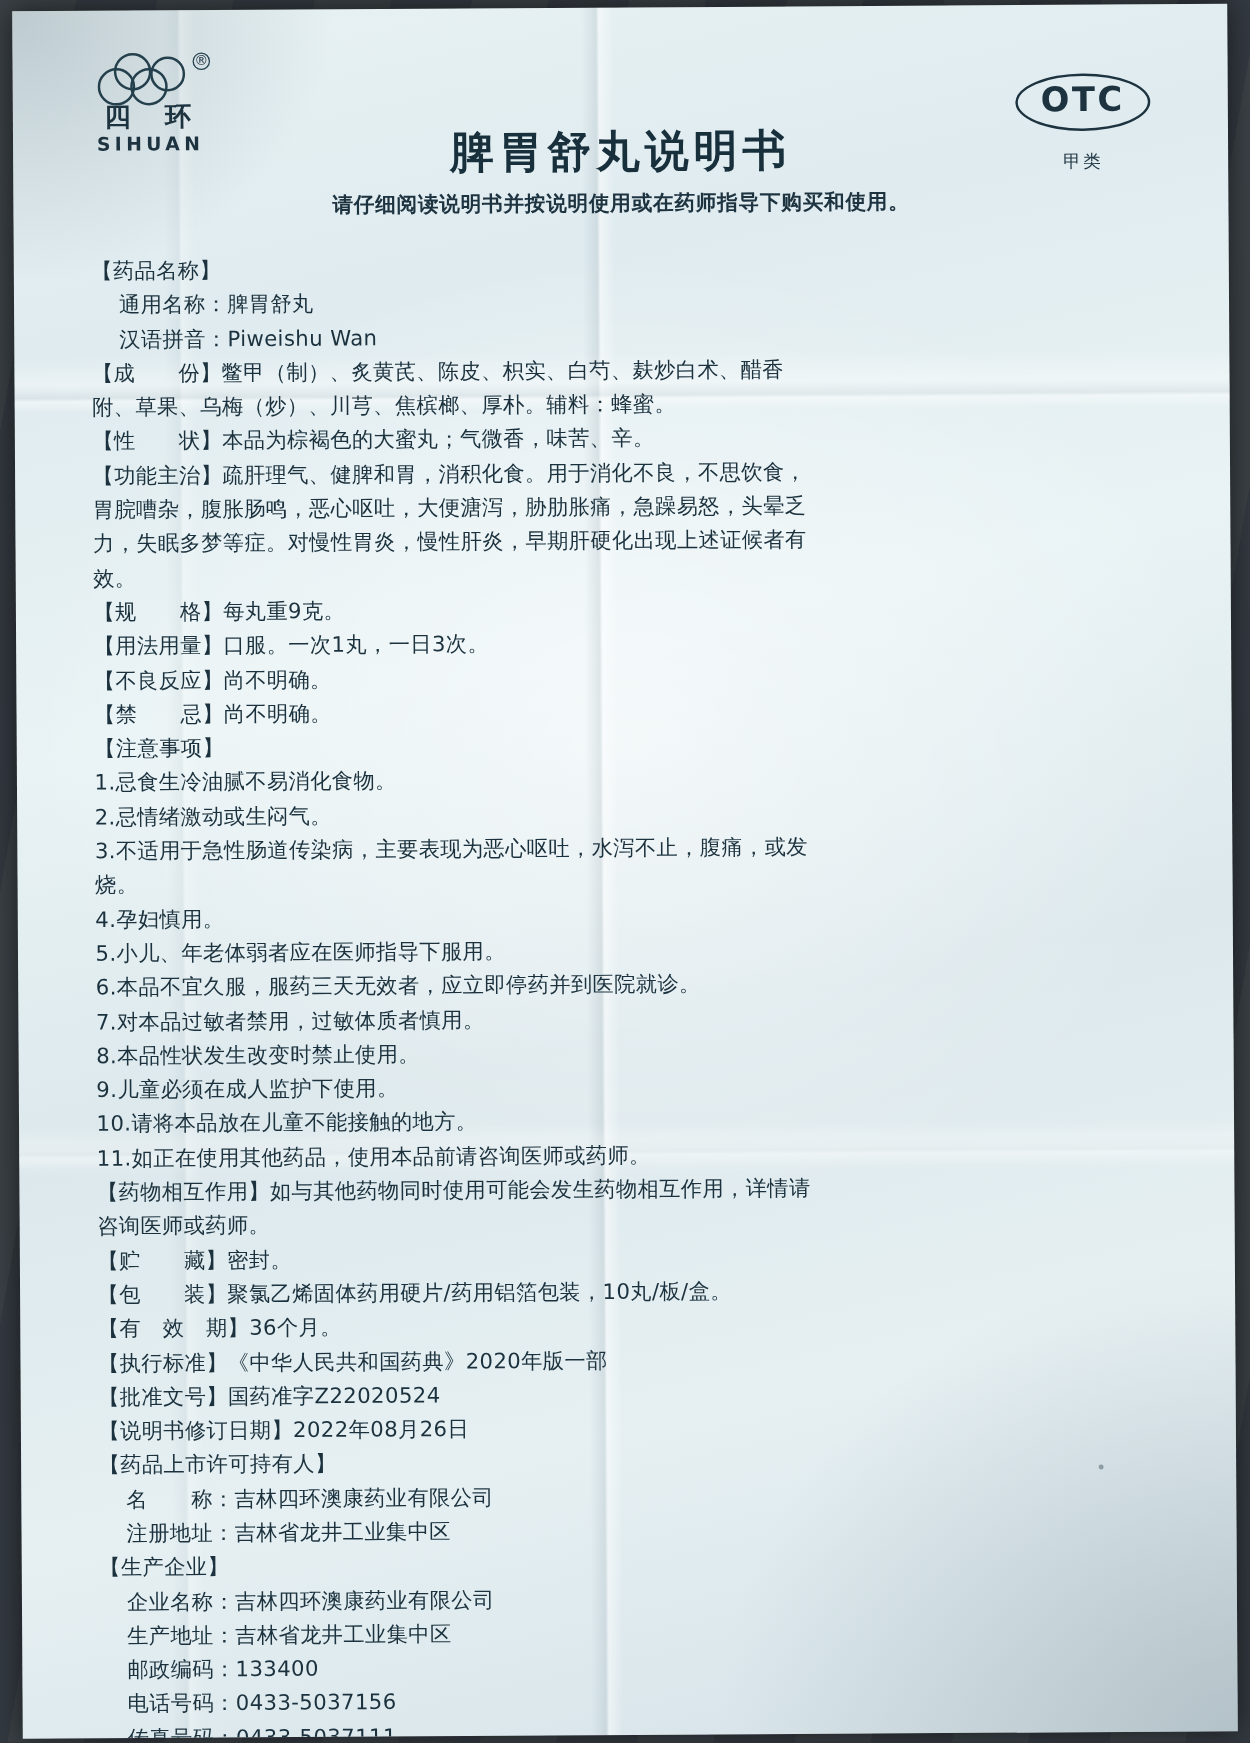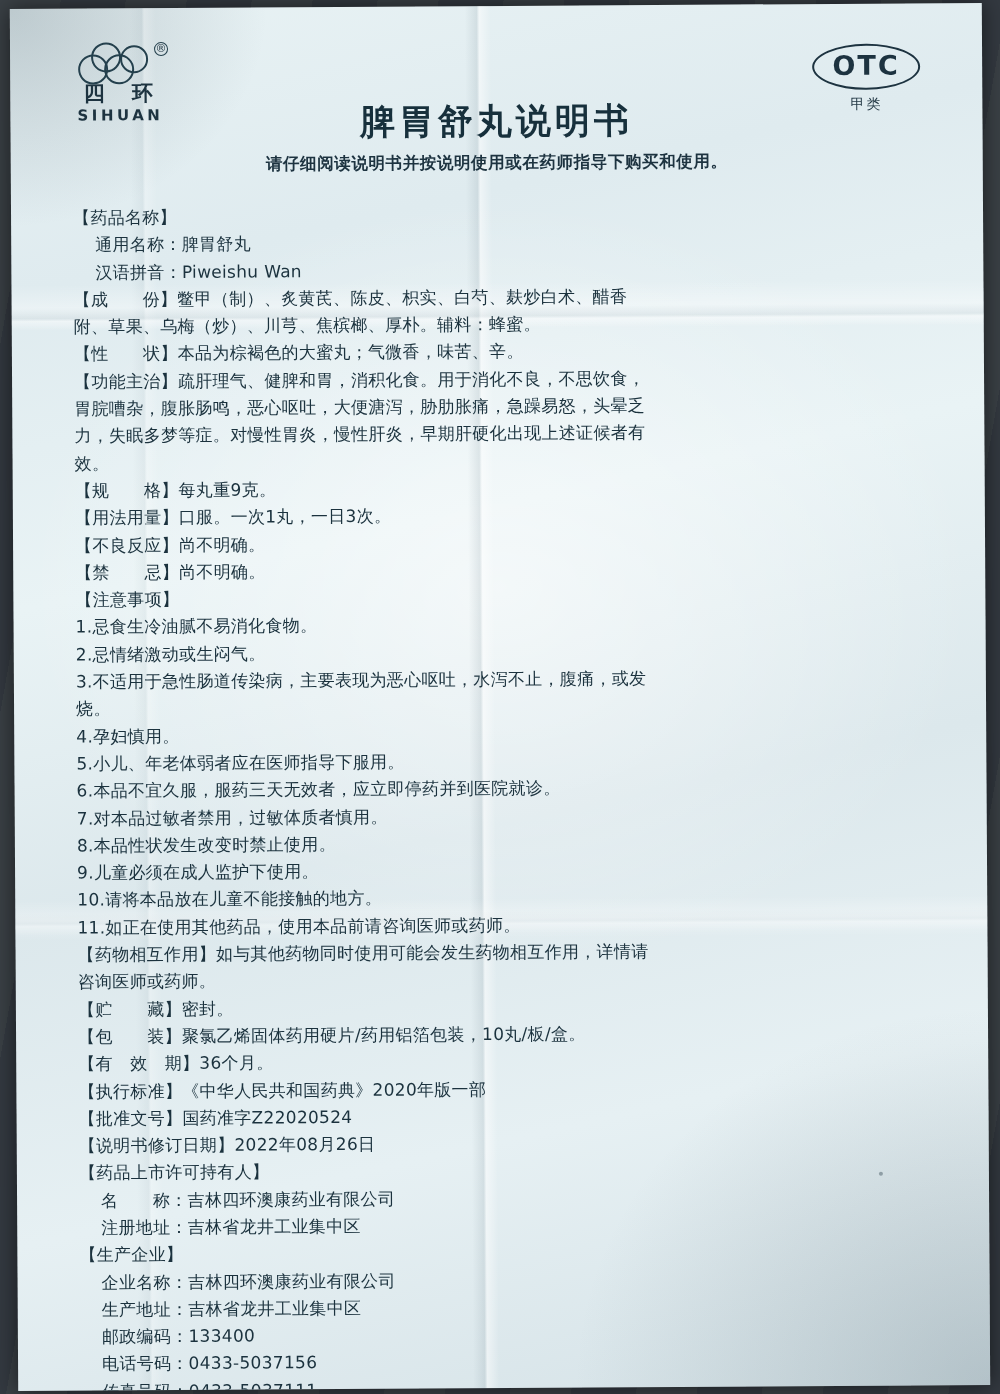--- a/index.html
+++ b/index.html
@@ -124,38 +124,38 @@
     font-size: 15px;
     letter-spacing: 3.5px;
     font-weight: bold;
     text-indent: 4px;
     margin-top: -1px;
   }
 
   .otc {
     position: absolute;
     right: 62px;
-    top: 40px;
+    top: 55px;
     text-align: center;
     color: #1d3340;
   }
   .otc-oval {
     width: 104px;
     height: 42px;
     border: 2.5px solid #1d3340;
     border-radius: 50%;
     font-size: 27px;
     font-weight: bold;
     letter-spacing: 2px;
     line-height: 40px;
     text-align: center;
   }
   .otc-sub {
     font-size: 14px;
-    margin-top: 6px;
+    margin-top: 16px;
     letter-spacing: 2px;
   }
 
   .doc-title {
     position: absolute;
     left: 0; right: 0;
     top: 92px;
     text-align: center;
     font-size: 35px;
     font-weight: bold;

